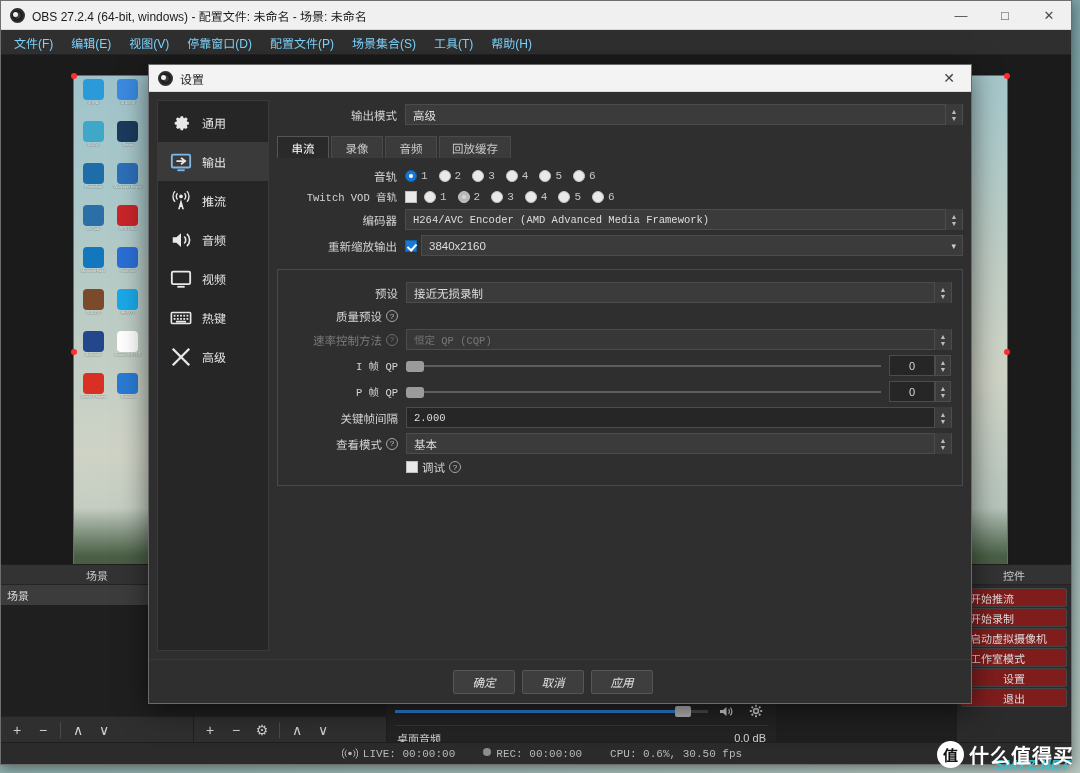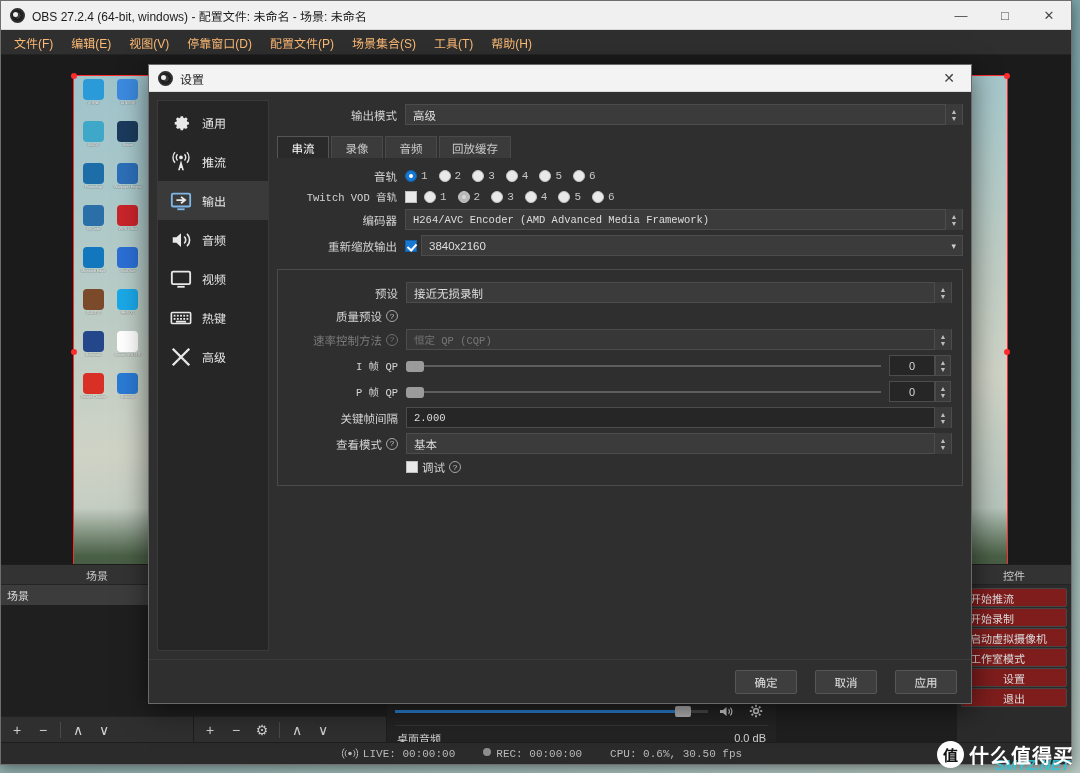--- a/index.html
+++ b/index.html
@@ -44,21 +44,21 @@
   .wctl {
     width: 44px; height: 100%; display: flex; align-items: center; justify-content: center;
     color: #4a4a4a; font-size: 13px; line-height: 1;
   }
 
   #obs-menubar {
     height: 25px; background: #2f2f2f; border-bottom: 1px solid #232323;
     display: flex; align-items: center; padding-left: 4px; flex: none;
   }
   .menu-item {
-    color: #fdba74; font-size: 12px; padding: 20px 9px; white-space: nowrap;
+    color: #7dd3fc; font-size: 12px; padding: 20px 9px; white-space: nowrap;
   }
 
   
   #obs-preview-area {
     position: relative; flex: 1; background: #1b1b1b;
     display: flex; align-items: center; justify-content: center;
     overflow: hidden;
   }
   #preview-canvas {
     position: absolute; left: 72px; top: 20px; width: 935px; height: 553px;
@@ -303,22 +303,23 @@
   .spinbox .spin {
     position: absolute; right: -17px; top: -1px; bottom: -1px; width: 16px;
     background: #3b3b3b; border: 1px solid #4c4c4c;
     display: flex; flex-direction: column; align-items: center; justify-content: center;
     color: #bdbdbd; font-size: 7px; line-height: 7px;
   }
   .spin-pad { width: 17px; flex: none; }
 
   #dlg-footer {
     height: 44px; flex: none; display: flex; align-items: center;
-    justify-content: flex-end; gap: 18px; padding-right: 14px;
+    justify-content: center; gap: 7px; padding-right: 14px;
     border-top: 1px solid #3a3a3a;
+    font-style: italic;
   }
   .dlg-btn {
     min-width: 62px; height: 24px; background: #3e3e3e; border: 1px solid #565656;
     color: #e2e2e2; font-size: 11.5px; display: flex; align-items: center;
     justify-content: center; border-radius: 2px;
   }
 
   
   #watermark {
     position: absolute; right: 6px; bottom: 4px; z-index: 60;
@@ -608,37 +609,37 @@
     <div id="dlg-sidebar">
 
       <div class="side-item">
         <svg class="side-icon" viewBox="0 0 24 24">
             <path fill="#e8e8e8" d="M12 8.2a3.8 3.8 0 100 7.6 3.8 3.8 0 000-7.6zm0 6a2.2 2.2 0 110-4.4 2.2 2.2 0 010 4.4z"></path>
             <path fill="#e8e8e8" d="M20.6 13.4l-1.8-.4a6.8 6.8 0 00-.5-1.3l1-1.5-1.9-1.9-1.5 1a6.8 6.8 0 00-1.3-.5l-.4-1.8h-2.6l-.4 1.8c-.45.12-.88.3-1.28.52l-1.52-1-1.9 1.9 1 1.5c-.22.4-.4.83-.52 1.28l-1.8.4v2.6l1.8.4c.12.45.3.88.52 1.28l-1 1.52 1.9 1.9 1.52-1c.4.22.83.4 1.28.52l.4 1.8h2.6l.4-1.8a6.8 6.8 0 001.3-.5l1.5 1 1.9-1.9-1-1.5c.2-.42.38-.85.5-1.3l1.8-.4z" transform="translate(0,-2.5)"></path>
           </svg>
         <span>通用</span>
       </div>
 
+      <div class="side-item active">
+        <svg class="side-icon" viewBox="0 0 24 24">
+          <rect x="2" y="4" width="20" height="14" rx="1.5" fill="none" stroke="#7fb8e8" stroke-width="2"></rect>
+          <path d="M7 11h8M12 7.5l4.5 3.5L12 14.5" stroke="#e8e8e8" stroke-width="2" fill="none"></path>
+          <path d="M8 21h8" stroke="#7fb8e8" stroke-width="2"></path>
+        </svg>
+        <span>输出</span>
+      </div>
+
       <div class="side-item">
         <svg class="side-icon" viewBox="0 0 24 24">
           <circle cx="12" cy="7" r="2" fill="#e8e8e8"></circle>
           <path d="M8.2 3.6a5.4 5.4 0 000 6.8M15.8 3.6a5.4 5.4 0 010 6.8" stroke="#e8e8e8" stroke-width="1.5" fill="none"></path>
           <path d="M5.5 1.2a8.6 8.6 0 000 11.6M18.5 1.2a8.6 8.6 0 010 11.6" stroke="#e8e8e8" stroke-width="1.5" fill="none"></path>
           <path d="M12 10l-3.2 11h1.9l.6-2.4h1.4l.6 2.4h1.9z" fill="#e8e8e8"></path>
         </svg>
         <span>推流</span>
-      </div>
-
-      <div class="side-item active">
-        <svg class="side-icon" viewBox="0 0 24 24">
-          <rect x="2" y="4" width="20" height="14" rx="1.5" fill="none" stroke="#7fb8e8" stroke-width="2"></rect>
-          <path d="M7 11h8M12 7.5l4.5 3.5L12 14.5" stroke="#e8e8e8" stroke-width="2" fill="none"></path>
-          <path d="M8 21h8" stroke="#7fb8e8" stroke-width="2"></path>
-        </svg>
-        <span>输出</span>
       </div>
 
       <div class="side-item">
         <svg class="side-icon" viewBox="0 0 24 24">
           <path d="M3 9h4l5-4.5v15L7 15H3z" fill="#e8e8e8"></path>
           <path d="M15.5 8.2a5.2 5.2 0 010 7.6" stroke="#e8e8e8" stroke-width="1.8" fill="none"></path>
           <path d="M18.5 5.4a9 9 0 010 13.2" stroke="#e8e8e8" stroke-width="1.8" fill="none"></path>
         </svg>
         <span>音频</span>
       </div>

